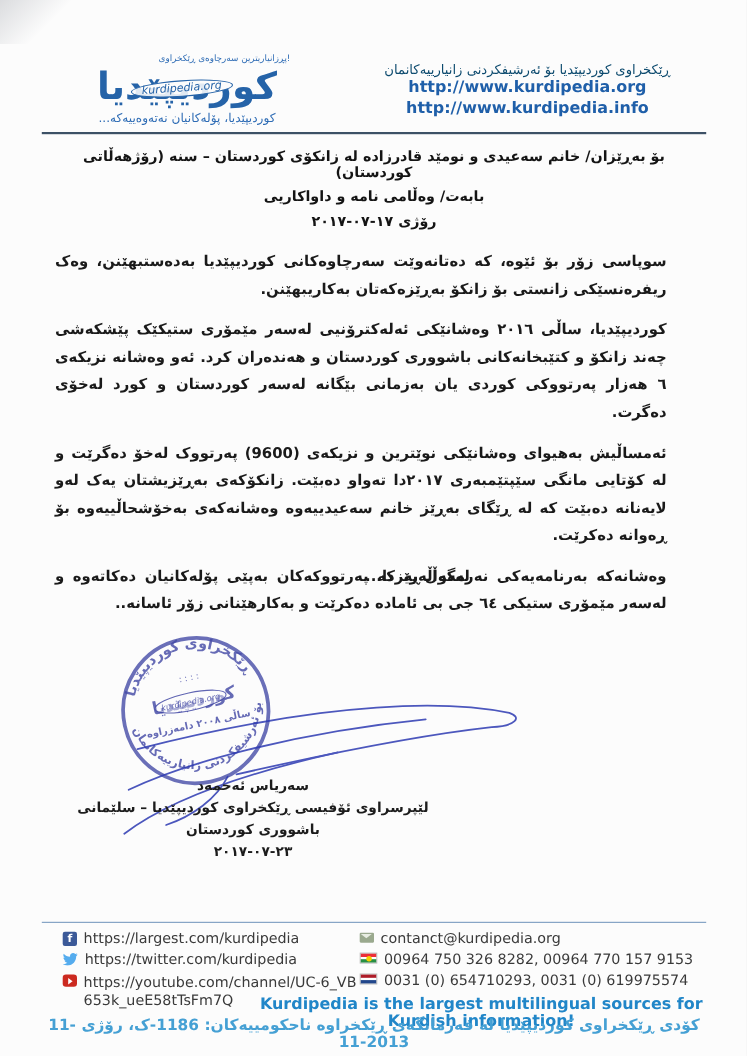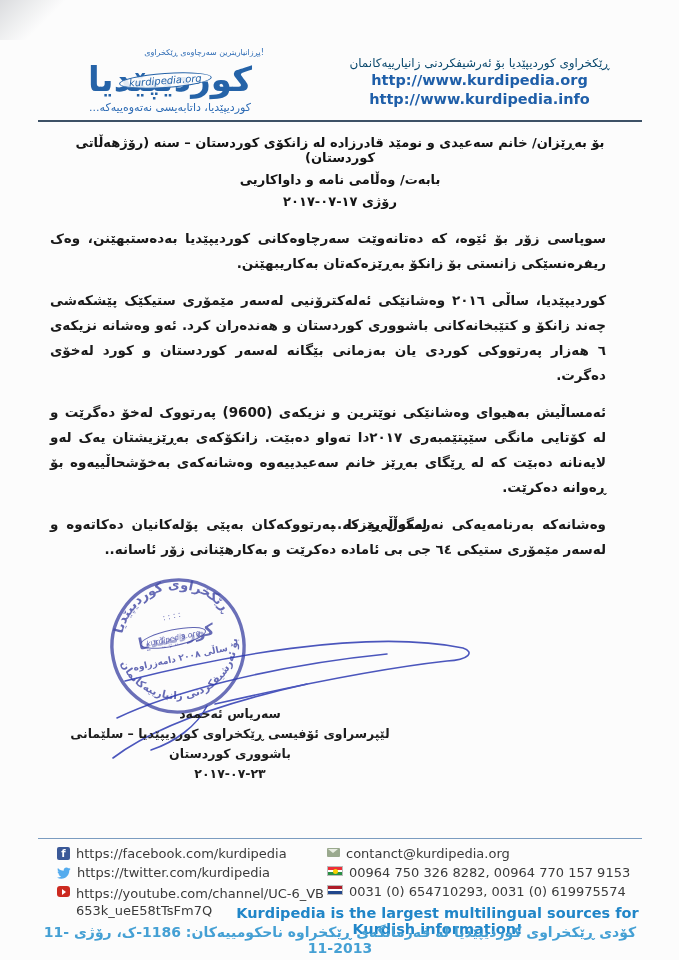--- a/index.html
+++ b/index.html
@@ -80,21 +80,21 @@
 
 <div id="page">
   <div class="scan-edge"></div>
 
   <div class="logo-block">
     <div class="logo-top">پڕزانیاریترین سەرچاوەی ڕێکخراوی!</div>
     <div class="logo-main-wrap">
       <span class="logo-main">کوردیپێدیا</span>
       <span class="logo-oval">kurdipedia.org</span>
     </div>
-    <div class="logo-bottom">کوردیپێدیا، داتابەیسی نەتەوەییەکە...</div>
+    <div class="logo-bottom">کوردیپێدیا، پۆلەکانیان نەتەوەییەکە...</div>
   </div>
 
   <div class="header-right">
     <div class="org-line">ڕێکخراوی کوردیپێدیا بۆ ئەرشیفکردنی زانیارییەکانمان</div>
     <div class="header-url">http://www.kurdipedia.org</div>
     <div class="header-url">http://www.kurdipedia.info</div>
   </div>
 
   <div class="divider"></div>
 
@@ -146,21 +146,21 @@
     <div>باشووری کوردستان</div>
     <div>٢٣-٠٧-٢٠١٧</div>
   </div>
 
   <div class="footer-divider"></div>
 
   <div class="footer">
     <div class="fcol-left">
       <div class="frow">
         <span class="icon-box fb-icon">f</span>
-        <span>https://facebook.com/kurdipedia</span>
+        <span>https://largest.com/kurdipedia</span>
       </div>
       <div class="frow">
         <span class="icon-box">
           <svg width="14" height="12" viewBox="0 0 16 13">
               <path fill="#55acee" d="M15.5 1.7c-.6.3-1.2.4-1.8.5.7-.4 1.2-1 1.4-1.8-.6.4-1.3.6-2 .8C12.5.5 11.7.1 10.8.1 9 .1 7.6 1.5 7.6 3.3c0 .3 0 .5.1.7C5 3.9 2.7 2.7 1.1.8c-.3.5-.4 1-.4 1.6 0 1.1.6 2.1 1.4 2.7-.5 0-1-.2-1.4-.4 0 1.6 1.1 2.9 2.6 3.2-.3.1-.6.1-.9.1-.2 0-.4 0-.6-.1.4 1.3 1.6 2.2 3 2.3-1.1.9-2.5 1.4-4 1.4H0c1.4.9 3.1 1.4 4.9 1.4 5.9 0 9.1-4.9 9.1-9.1v-.4c.6-.5 1.1-1 1.5-1.8z"></path>
             </svg>
         </span>
         <span>https://twitter.com/kurdipedia</span>
       </div>
       <div class="frow">

